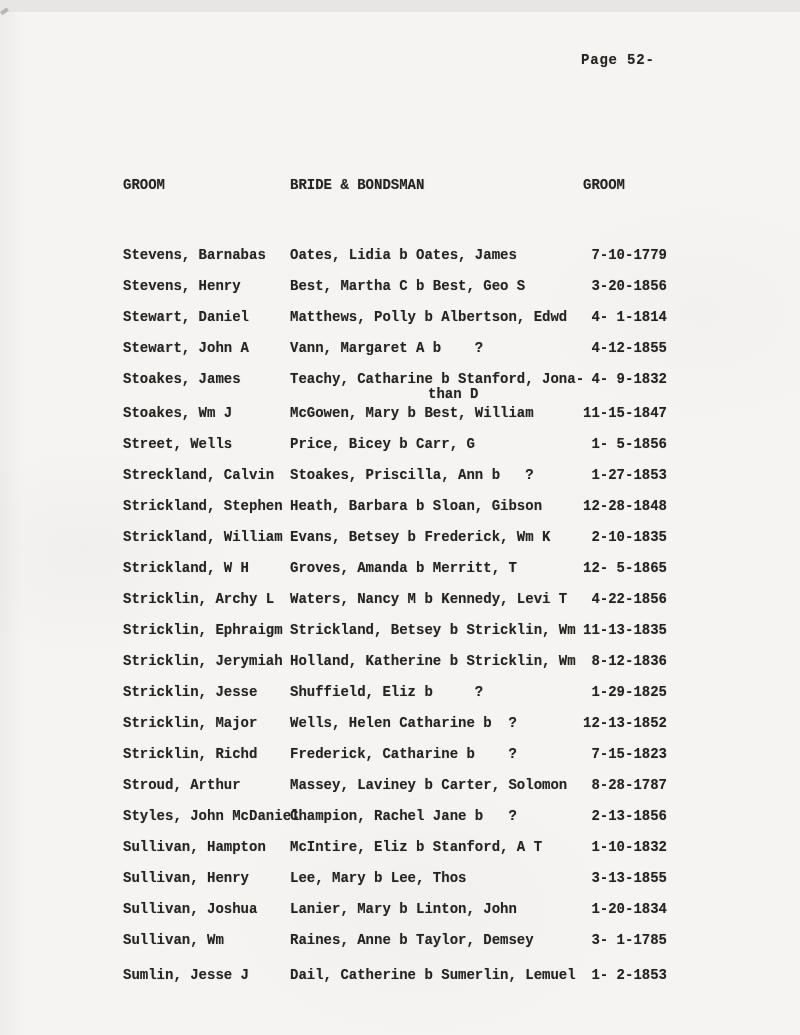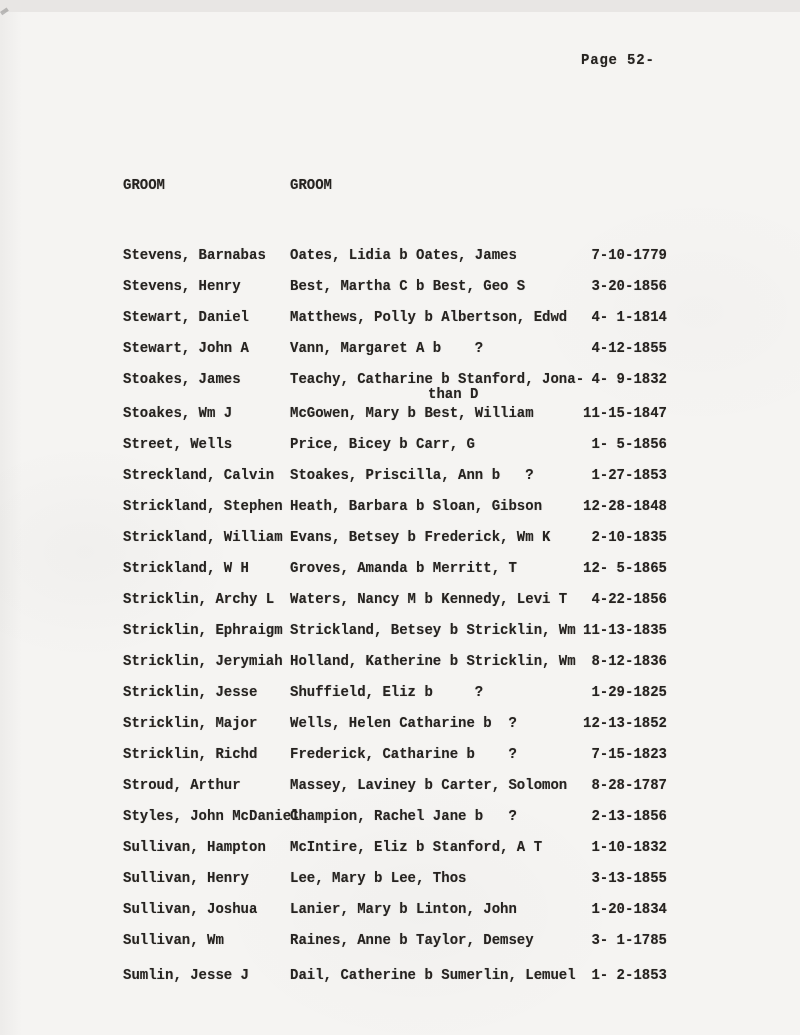--- a/index.html
+++ b/index.html
@@ -61,20 +61,21 @@
 </head>
 <body>
 
 <div class="page">
 
   <div class="typewriter page-number">Page 52-</div>
 
   <div class="typewriter records">
     <div class="row header-row">
       <span class="col-groom">GROOM</span>
+      <span class="col-bride">BRIDE &amp; BONDSMAN</span>
       <span class="col-date">GROOM</span>
     </div>
     <div id="rows"><div class="row"><span class="col-groom">Stevens, Barnabas</span><span class="col-bride"><div>Oates, Lidia b Oates, James</div></span><span class="col-date"> 7-10-1779</span></div><div class="row"><span class="col-groom">Stevens, Henry</span><span class="col-bride"><div>Best, Martha C b Best, Geo S</div></span><span class="col-date"> 3-20-1856</span></div><div class="row"><span class="col-groom">Stewart, Daniel</span><span class="col-bride"><div>Matthews, Polly b Albertson, Edwd</div></span><span class="col-date"> 4- 1-1814</span></div><div class="row"><span class="col-groom">Stewart, John A</span><span class="col-bride"><div>Vann, Margaret A b    ?</div></span><span class="col-date"> 4-12-1855</span></div><div class="row wrapped"><span class="col-groom">Stoakes, James</span><span class="col-bride"><div>Teachy, Catharine b Stanford, Jona-</div><div class="bride-line2">than D</div></span><span class="col-date"> 4- 9-1832</span></div><div class="row"><span class="col-groom">Stoakes, Wm J</span><span class="col-bride"><div>McGowen, Mary b Best, William</div></span><span class="col-date">11-15-1847</span></div><div class="row"><span class="col-groom">Street, Wells</span><span class="col-bride"><div>Price, Bicey b Carr, G</div></span><span class="col-date"> 1- 5-1856</span></div><div class="row"><span class="col-groom">Streckland, Calvin</span><span class="col-bride"><div>Stoakes, Priscilla, Ann b   ?</div></span><span class="col-date"> 1-27-1853</span></div><div class="row"><span class="col-groom">Strickland, Stephen</span><span class="col-bride"><div>Heath, Barbara b Sloan, Gibson</div></span><span class="col-date">12-28-1848</span></div><div class="row"><span class="col-groom">Strickland, William</span><span class="col-bride"><div>Evans, Betsey b Frederick, Wm K</div></span><span class="col-date"> 2-10-1835</span></div><div class="row"><span class="col-groom">Strickland, W H</span><span class="col-bride"><div>Groves, Amanda b Merritt, T</div></span><span class="col-date">12- 5-1865</span></div><div class="row"><span class="col-groom">Stricklin, Archy L</span><span class="col-bride"><div>Waters, Nancy M b Kennedy, Levi T</div></span><span class="col-date"> 4-22-1856</span></div><div class="row"><span class="col-groom">Stricklin, Ephraigm</span><span class="col-bride"><div>Strickland, Betsey b Stricklin, Wm</div></span><span class="col-date">11-13-1835</span></div><div class="row"><span class="col-groom">Stricklin, Jerymiah</span><span class="col-bride"><div>Holland, Katherine b Stricklin, Wm</div></span><span class="col-date"> 8-12-1836</span></div><div class="row"><span class="col-groom">Stricklin, Jesse</span><span class="col-bride"><div>Shuffield, Eliz b     ?</div></span><span class="col-date"> 1-29-1825</span></div><div class="row"><span class="col-groom">Stricklin, Major</span><span class="col-bride"><div>Wells, Helen Catharine b  ?</div></span><span class="col-date">12-13-1852</span></div><div class="row"><span class="col-groom">Stricklin, Richd</span><span class="col-bride"><div>Frederick, Catharine b    ?</div></span><span class="col-date"> 7-15-1823</span></div><div class="row"><span class="col-groom">Stroud, Arthur</span><span class="col-bride"><div>Massey, Laviney b Carter, Solomon</div></span><span class="col-date"> 8-28-1787</span></div><div class="row"><span class="col-groom">Styles, John McDaniel</span><span class="col-bride"><div>Champion, Rachel Jane b   ?</div></span><span class="col-date"> 2-13-1856</span></div><div class="row"><span class="col-groom">Sullivan, Hampton</span><span class="col-bride"><div>McIntire, Eliz b Stanford, A T</div></span><span class="col-date"> 1-10-1832</span></div><div class="row"><span class="col-groom">Sullivan, Henry</span><span class="col-bride"><div>Lee, Mary b Lee, Thos</div></span><span class="col-date"> 3-13-1855</span></div><div class="row"><span class="col-groom">Sullivan, Joshua</span><span class="col-bride"><div>Lanier, Mary b Linton, John</div></span><span class="col-date"> 1-20-1834</span></div><div class="row"><span class="col-groom">Sullivan, Wm</span><span class="col-bride"><div>Raines, Anne b Taylor, Demsey</div></span><span class="col-date"> 3- 1-1785</span></div><div class="row"><span class="col-groom">Sumlin, Jesse J</span><span class="col-bride"><div>Dail, Catherine b Sumerlin, Lemuel</div></span><span class="col-date"> 1- 2-1853</span></div></div>
   </div>
 
   <div class="speck-top-left"></div>
   <div class="mark-bottom-left"></div>
   <div class="smudge-bottom-left"></div>
 
 </div>

